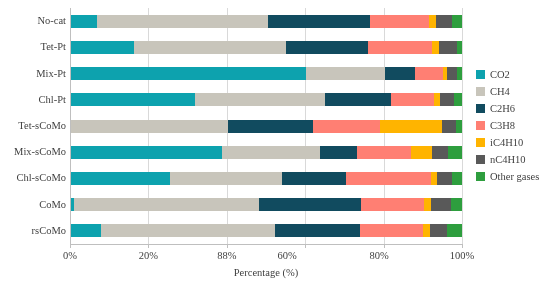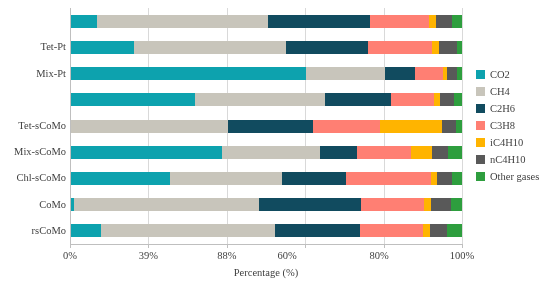--- a/index.html
+++ b/index.html
@@ -150,22 +150,24 @@
     white-space: nowrap;
     line-height: 11px;
   }
 </style>
 </head>
 <body>
 
 <div id="chart-root">
 
   <div id="y-labels">
+      <div class="y-label" style="top: 7.11111px;">No-cat</div>
       <div class="y-label" style="top: 33.3333px;">Tet-Pt</div>
       <div class="y-label" style="top: 59.5556px;">Mix-Pt</div>
+      <div class="y-label" style="top: 85.7778px;">Chl-Pt</div>
       <div class="y-label" style="top: 112px;">Tet-sCoMo</div>
       <div class="y-label" style="top: 138.222px; margin-left: 12px;">Mix-sCoMo</div>
       <div class="y-label" style="top: 164.444px;">Chl-sCoMo</div>
       <div class="y-label" style="top: 190.667px;">CoMo</div>
       <div class="y-label" style="top: 216.889px;">rsCoMo</div>
     </div>
 
   <div id="plot-area">
     <div id="gridlines">
         <div class="gridline axis-zero" style="left: 0px;"></div>
@@ -276,21 +278,21 @@
         </div>
       </div>
   </div>
 
   <div id="y-axis-line"></div>
   <div id="x-axis-line"></div>
   <div id="x-ticks">
       <div class="x-tick" style="left: 70px;"></div>
       <div class="x-tick-label" style="left: 70px;">0%</div>
       <div class="x-tick" style="left: 148.4px;"></div>
-      <div class="x-tick-label" style="left: 148.4px;">39%</div>
+      <div class="x-tick-label" style="left: 148.4px;">20%</div>
       <div class="x-tick" style="left: 226.8px;"></div>
       <div class="x-tick-label" style="left: 226.8px;">88%</div>
       <div class="x-tick" style="left: 305.2px;"></div>
       <div class="x-tick-label" style="left: 287px;">60%</div>
       <div class="x-tick" style="left: 383.6px;"></div>
       <div class="x-tick-label" style="left: 379px;">80%</div>
       <div class="x-tick" style="left: 462px;"></div>
       <div class="x-tick-label" style="left: 462px;">100%</div>
     </div>
   <div id="x-axis-title">Percentage (%)</div>

